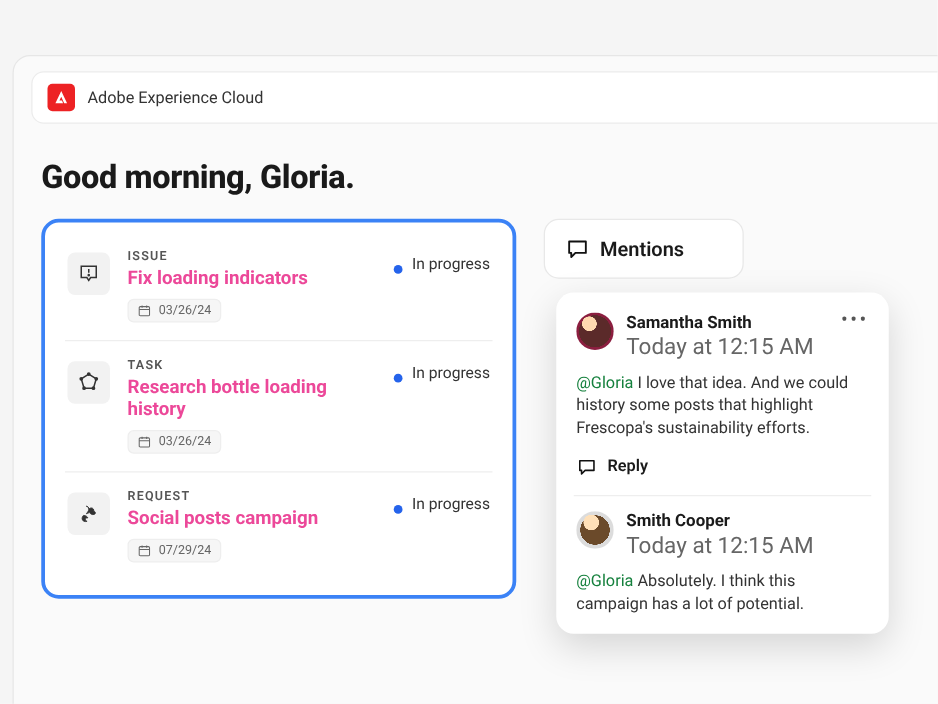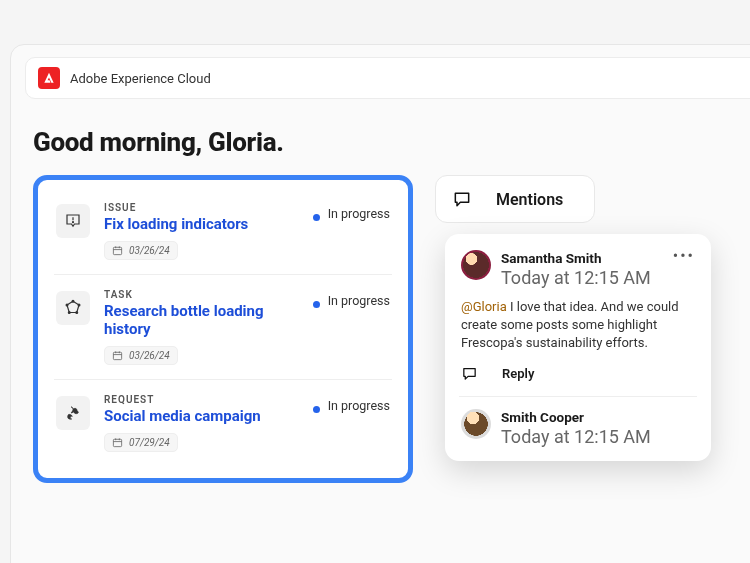--- a/index.html
+++ b/index.html
@@ -53,21 +53,21 @@
     letter-spacing: -0.3px;
   }
   .content-row {
     display: flex;
     align-items: flex-start;
     gap: 22px;
     padding: 0 22px;
   }
   .work-card {
     background: #fff;
-    border: 5px solid #3b82f6;
+    border: 3px solid #3b82f6;
     border-radius: 14px;
     width: 380px;
     padding: 8px 16px 12px 16px;
   }
   .work-item {
     display: flex;
     align-items: flex-start;
     gap: 14px;
     padding: 14px 2px 14px 2px;
     border-bottom: 1px solid #eee;
@@ -86,36 +86,35 @@
   .work-type {
     font-size: 10px;
     letter-spacing: 1px;
     color: #555;
     font-weight: 600;
     text-transform: uppercase;
   }
   .work-title {
     font-size: 15px;
     font-weight: 700;
-    color: #1d4ed8;
+    color: #ec4899;
     margin-top: 2px;
   }
   .work-date-row {
     display: flex;
     align-items: center;
     gap: 6px;
     margin-top: 8px;
     font-size: 10px;
     color: #666;
     background: #f6f6f6;
     border: 1px solid #eee;
     border-radius: 5px;
     width: fit-content;
     padding: 3px 7px;
-    font-style: italic;
   }
   .work-date-row svg { stroke: #666; }
   .work-status {
     display: flex;
     align-items: flex-end;
     gap: 8px;
     font-size: 12.5px;
     color: #333;
     margin-top: 4px;
     flex-shrink: 0;
@@ -126,21 +125,21 @@
     border-radius: 50%;
   }
   .mentions-header {
     background: #fff;
     border: 1px solid #e8e8e8;
     border-radius: 12px;
     width: 160px;
     height: 48px;
     display: flex;
     align-items: center;
-    gap: 24px;
+    gap: 8px;
     padding: 0 16px;
     font-size: 16px;
     font-weight: 600;
     color: #1a1a1a;
   }
   .mentions-header svg { stroke: #111; }
   .mentions-popup {
     position: absolute;
     top: 234px;
     left: 445px;
@@ -190,26 +189,26 @@
     padding-top: 2px;
     cursor: pointer;
   }
   .mention-body {
     font-size: 13px;
     color: #333;
     margin-top: 10px;
     line-height: 1.4;
   }
   .mention-at {
-    color: #a16207;
+    color: #15803d;
   }
   .reply-row {
     display: flex;
     align-items: center;
-    gap: 24px;
+    gap: 8px;
     margin-top: 12px;
     font-size: 13px;
     font-weight: 600;
     color: #1a1a1a;
     cursor: pointer;
   }
   .reply-row svg { stroke: #111; }
   .divider {
     height: 1px;
     background: #eee;
@@ -294,21 +293,21 @@
 
       <div class="work-item">
         <div class="work-icon">
           <svg width="16" height="16" viewBox="0 0 24 24" fill="#333" stroke="none">
             <path d="M9 3c2 0 3 1.5 3 3.5S10 11 9 12c0 0 3-0.5 4-2 0.5 2 2 3 4 3 2 0 3-1 3-2s-1-2-2-2c0.5-2-1-4-3-4-1 0-2 0.5-2.5 1C11.5 4 10.5 3 9 3z"></path>
             <path d="M6 14c2 0 4 1 5 3-2-0.5-3 0.5-3 2 0 1 1 2 2 2-2 1-6 0-6-3 0-2 1-4 2-4z"></path>
           </svg>
         </div>
         <div class="work-main">
           <div class="work-type">REQUEST</div>
-          <div class="work-title">Social media campaign</div>
+          <div class="work-title">Social posts campaign</div>
           <div class="work-date-row">
             <svg width="11" height="11" viewBox="0 0 24 24" fill="none" stroke-width="1.8">
               <rect x="3" y="5" width="18" height="16" rx="2"></rect>
                 <line x1="3" y1="10" x2="21" y2="10"></line>
                 <line x1="8" y1="3" x2="8" y2="7"></line>
                 <line x1="16" y1="3" x2="16" y2="7"></line>
             </svg>
             <span>07/29/24</span>
           </div>
         </div>
@@ -335,35 +334,38 @@
   <div class="mention-item">
     <div class="mention-head">
       <div class="avatar sam"></div>
       <div>
         <div class="mention-name">Samantha Smith</div>
         <div class="mention-time">Today at 12:15 AM</div>
       </div>
       <div class="mention-more">•••</div>
     </div>
     <div class="mention-body">
-      <span class="mention-at">@Gloria</span><span> I love that idea. And we could create some posts some highlight Frescopa's sustainability efforts.</span>
+      <span class="mention-at">@Gloria</span><span> I love that idea. And we could history some posts that highlight Frescopa's sustainability efforts.</span>
     </div>
     <div class="reply-row">
       <svg width="17" height="17" viewBox="0 0 24 24" fill="none" stroke-width="1.8">
         <path d="M4 5h16v11H10l-4 4v-4H4z" stroke-linejoin="round"></path>
       </svg>
       <span>Reply</span>
     </div>
   </div>
 
   <div class="divider"></div>
 
   <div class="mention-item" style="margin-bottom:4px;">
     <div class="mention-head">
       <div class="avatar john"></div>
       <div>
         <div class="mention-name">Smith Cooper</div>
         <div class="mention-time">Today at 12:15 AM</div>
       </div>
     </div>
+    <div class="mention-body">
+      <span class="mention-at">@Gloria</span><span> Absolutely. I think this campaign has a lot of potential.</span>
+    </div>
   </div>
 
 </div>
 
 </body></html>

